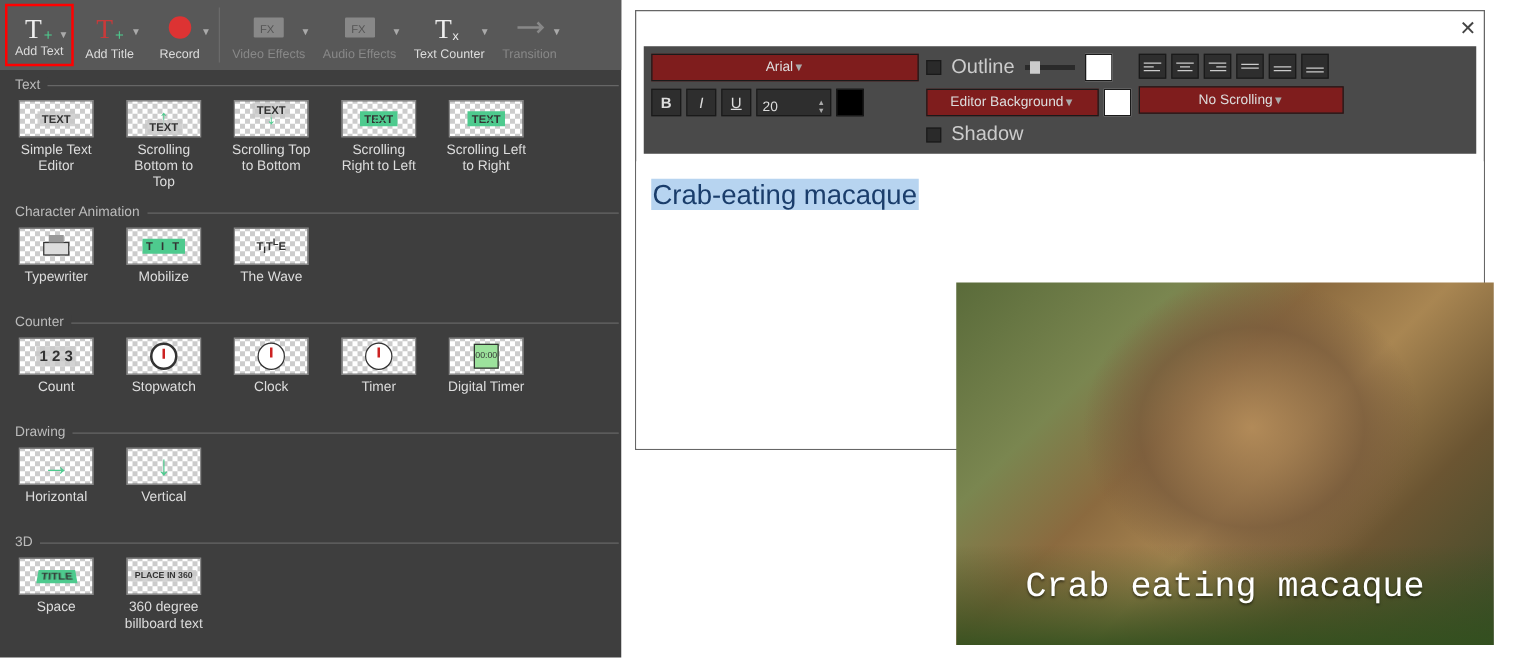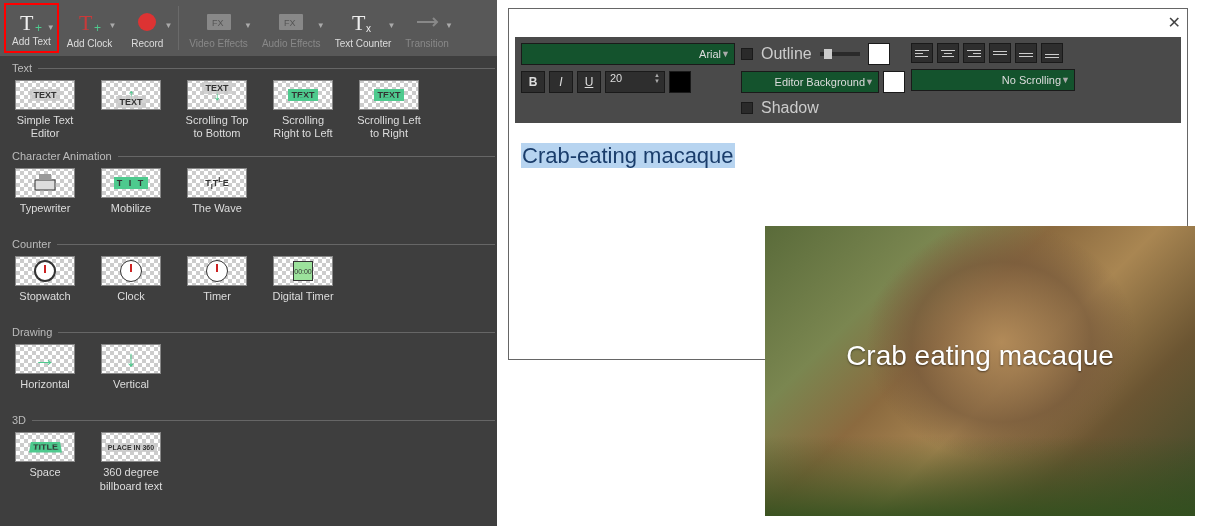--- a/index.html
+++ b/index.html
@@ -36,39 +36,39 @@
 
 .right-panel { position: absolute; left: 500px; top: 0; width: 705px; height: 526px; background: #fff; }
 .dialog { position: absolute; left: 8px; top: 8px; width: 680px; border: 1px solid #666; background: #fff; }
 .dialog-close { position: absolute; right: 6px; top: 4px; font-size: 16px; color: #444; cursor: pointer; }
 .props-bar { background: #4a4a4a; padding: 6px; margin: 28px 6px 6px 6px; display: flex; gap: 6px; }
 .props-col { display: flex; flex-direction: column; gap: 6px; }
 .props-row { display: flex; align-items: center; gap: 4px; }
 .col1 { width: 214px; }
 .col2 { width: 164px; }
 .col3 { width: 164px; }
-.select { background: #14532d; border: 1px solid #1a1a1a; color: #ddd; height: 22px; font-size: 11px; padding: 0 4px; display: flex; align-items: center; justify-content: flex-end; cursor: pointer; }
+.select { background: #7f1d1d; border: 1px solid #1a1a1a; color: #ddd; height: 22px; font-size: 11px; padding: 0 4px; display: flex; align-items: center; justify-content: center; cursor: pointer; }
 .select .arrow { font-size: 9px; color: #aaa; }
-.spin { background: #2e2e2e; border:1px solid #1a1a1a; color:#ddd; height:22px; width:60px; display:flex; align-items:flex-start; justify-content:space-between; padding:0 4px; font-size:11px; }
+.spin { background: #2e2e2e; border:1px solid #1a1a1a; color:#ddd; height:22px; width:60px; display:flex; align-items:flex-end; justify-content:space-between; padding:0 4px; font-size:11px; }
 .spin .updn { display:flex; flex-direction:column; font-size:6px; line-height:6px; color:#aaa; }
 .fmt-btn { width:24px; height:22px; background:#2e2e2e; border:1px solid #1a1a1a; color:#ddd; display:flex; align-items:center; justify-content:center; cursor:pointer; font-size:12px; }
 .swatch { width:22px; height:22px; border:1px solid #1a1a1a; cursor:pointer; }
 .swatch.black { background:#000; }
 .swatch.white { background:#fff; }
 .chk { width:12px; height:12px; background:#2a2a2a; border:1px solid #1a1a1a; display:inline-block; }
 .chk-label { color:#ccc; font-size:16px; margin-left:4px; }
 .slider { width:40px; height:4px; background:#2a2a2a; position:relative; margin:0 4px; }
 .slider::after { content:''; position:absolute; width:8px; height:10px; background:#ccc; left:4px; top:-3px; }
 .align-btn { width:22px; height:20px; background:#2e2e2e; border:1px solid #1a1a1a; cursor:pointer; display:flex; flex-direction:column; justify-content:center; gap:2px; padding:3px; }
 .align-btn .ln { height:1px; background:#ccc; }
 .dialog-canvas { height: 230px; background: #fff; padding: 14px 12px; }
 .sel-text { display:inline; font-size:22px; color:#1a3d6b; background:#b7d4f0; padding:0 1px; }
 
 
-.preview { position:absolute; right:10px; bottom:10px; width:430px; height:290px; background: linear-gradient(135deg,#5a6b3a 0%, #7a8650 25%, #8b6a3f 40%, #a98652 55%, #6b5532 75%, #3d4a2a 100%); overflow:hidden; display:flex; align-items:center; justify-content:center; }
+.preview { position:absolute; right:10px; bottom:10px; width:430px; height:290px; background: linear-gradient(135deg,#5a6b3a 0%, #7a8650 25%, #8b6a3f 40%, #a98652 55%, #6b5532 75%, #3d4a2a 100%); overflow:hidden; display:flex; align-items:flex-end; justify-content:center;font-family:Liberation Mono, monospace; }
 .preview::before { content:''; position:absolute; inset:0; background: radial-gradient(ellipse 180px 160px at 55% 40%, rgba(180,140,90,0.9) 0%, rgba(120,90,60,0.7) 50%, transparent 75%); }
 .preview::after { content:''; position:absolute; left:0; right:0; bottom:0; height:80px; background: linear-gradient(0deg, rgba(50,80,30,0.9), transparent); }
 .preview-text { position:relative; z-index:2; color:#fff; font-size:28px; font-weight:300; margin-bottom:30px; text-shadow:0 1px 2px rgba(0,0,0,0.5); }
 </style>
 </head>
 <body>
 
 <div class="left-panel">
   <div class="toolbar">
     <div class="tool-btn red-border">
@@ -81,21 +81,21 @@
       <div class="label">Add Text</div>
       <span class="dropdown-arrow">▼</span>
     </div>
     <div class="tool-btn">
       <div class="icon-area">
         <svg width="26" height="24">
             <text x="2" y="20" font-size="22" font-family="serif" fill="#c83a3a">T</text>
             <text x="17" y="22" font-size="12" fill="#4eca8e">+</text>
           </svg>
       </div>
-      <div class="label">Add Clock</div>
+      <div class="label">Add Title</div>
       <span class="dropdown-arrow">▼</span>
     </div>
     <div class="tool-btn">
       <div class="icon-area">
         <svg width="22" height="22">
             <circle cx="11" cy="11" r="9" fill="#d33"></circle>
           </svg>
       </div>
       <div class="label">Record</div>
       <span class="dropdown-arrow">▼</span>
@@ -149,20 +149,21 @@
         <div class="thumb">
             <span class="overlay">TEXT</span>
           </div>
         <div class="grid-label">Simple Text Editor</div>
       </div>
       <div class="grid-item">
         <div class="thumb">
             <span class="arrow-overlay">↑</span>
             <span class="overlay" style="position:absolute;bottom:1px;">TEXT</span>
           </div>
+        <div class="grid-label">Scrolling Bottom to Top</div>
       </div>
       <div class="grid-item">
         <div class="thumb">
             <span class="arrow-overlay">↓</span>
             <span class="overlay" style="position:absolute;top:1px;">TEXT</span>
           </div>
         <div class="grid-label">Scrolling Top to Bottom</div>
       </div>
       <div class="grid-item">
         <div class="thumb">
@@ -204,20 +205,26 @@
             <span class="overlay" style="background:transparent;">T<sub>I</sub>T<sup>L</sup>E</span>
           </div>
         <div class="grid-label">The Wave</div>
       </div>
     </div>
   </div>
 
   <div class="section">
     <div class="section-title"><span>Counter</span></div>
     <div class="grid">
+      <div class="grid-item">
+        <div class="thumb">
+            <span class="overlay" style="font-size:12px;">1 2 3</span>
+          </div>
+        <div class="grid-label">Count</div>
+      </div>
       <div class="grid-item">
         <div class="thumb">
             <div class="clockface" style="border-width:2px;"></div>
           </div>
         <div class="grid-label">Stopwatch</div>
       </div>
       <div class="grid-item">
         <div class="thumb">
             <div class="clockface"></div>
           </div>

